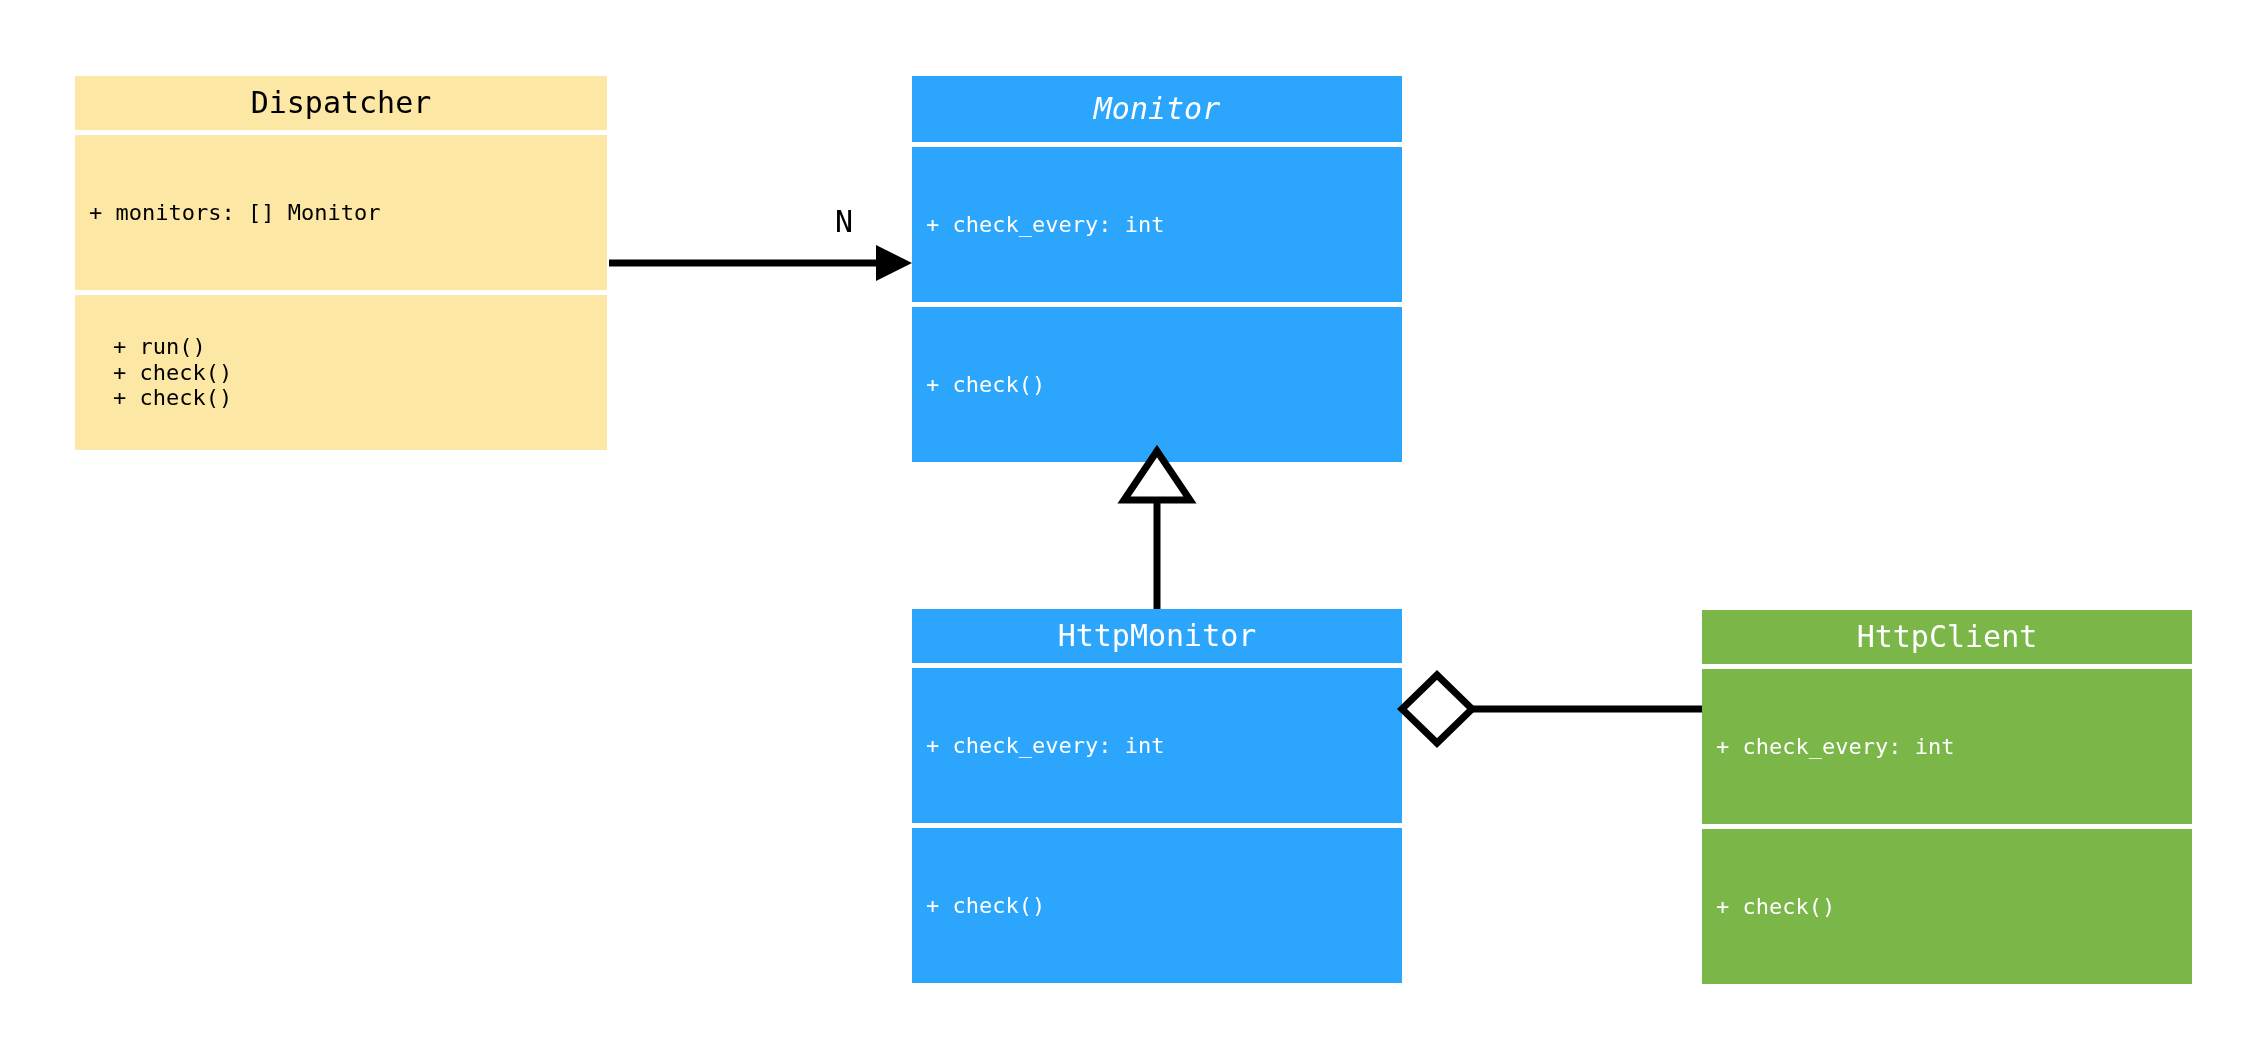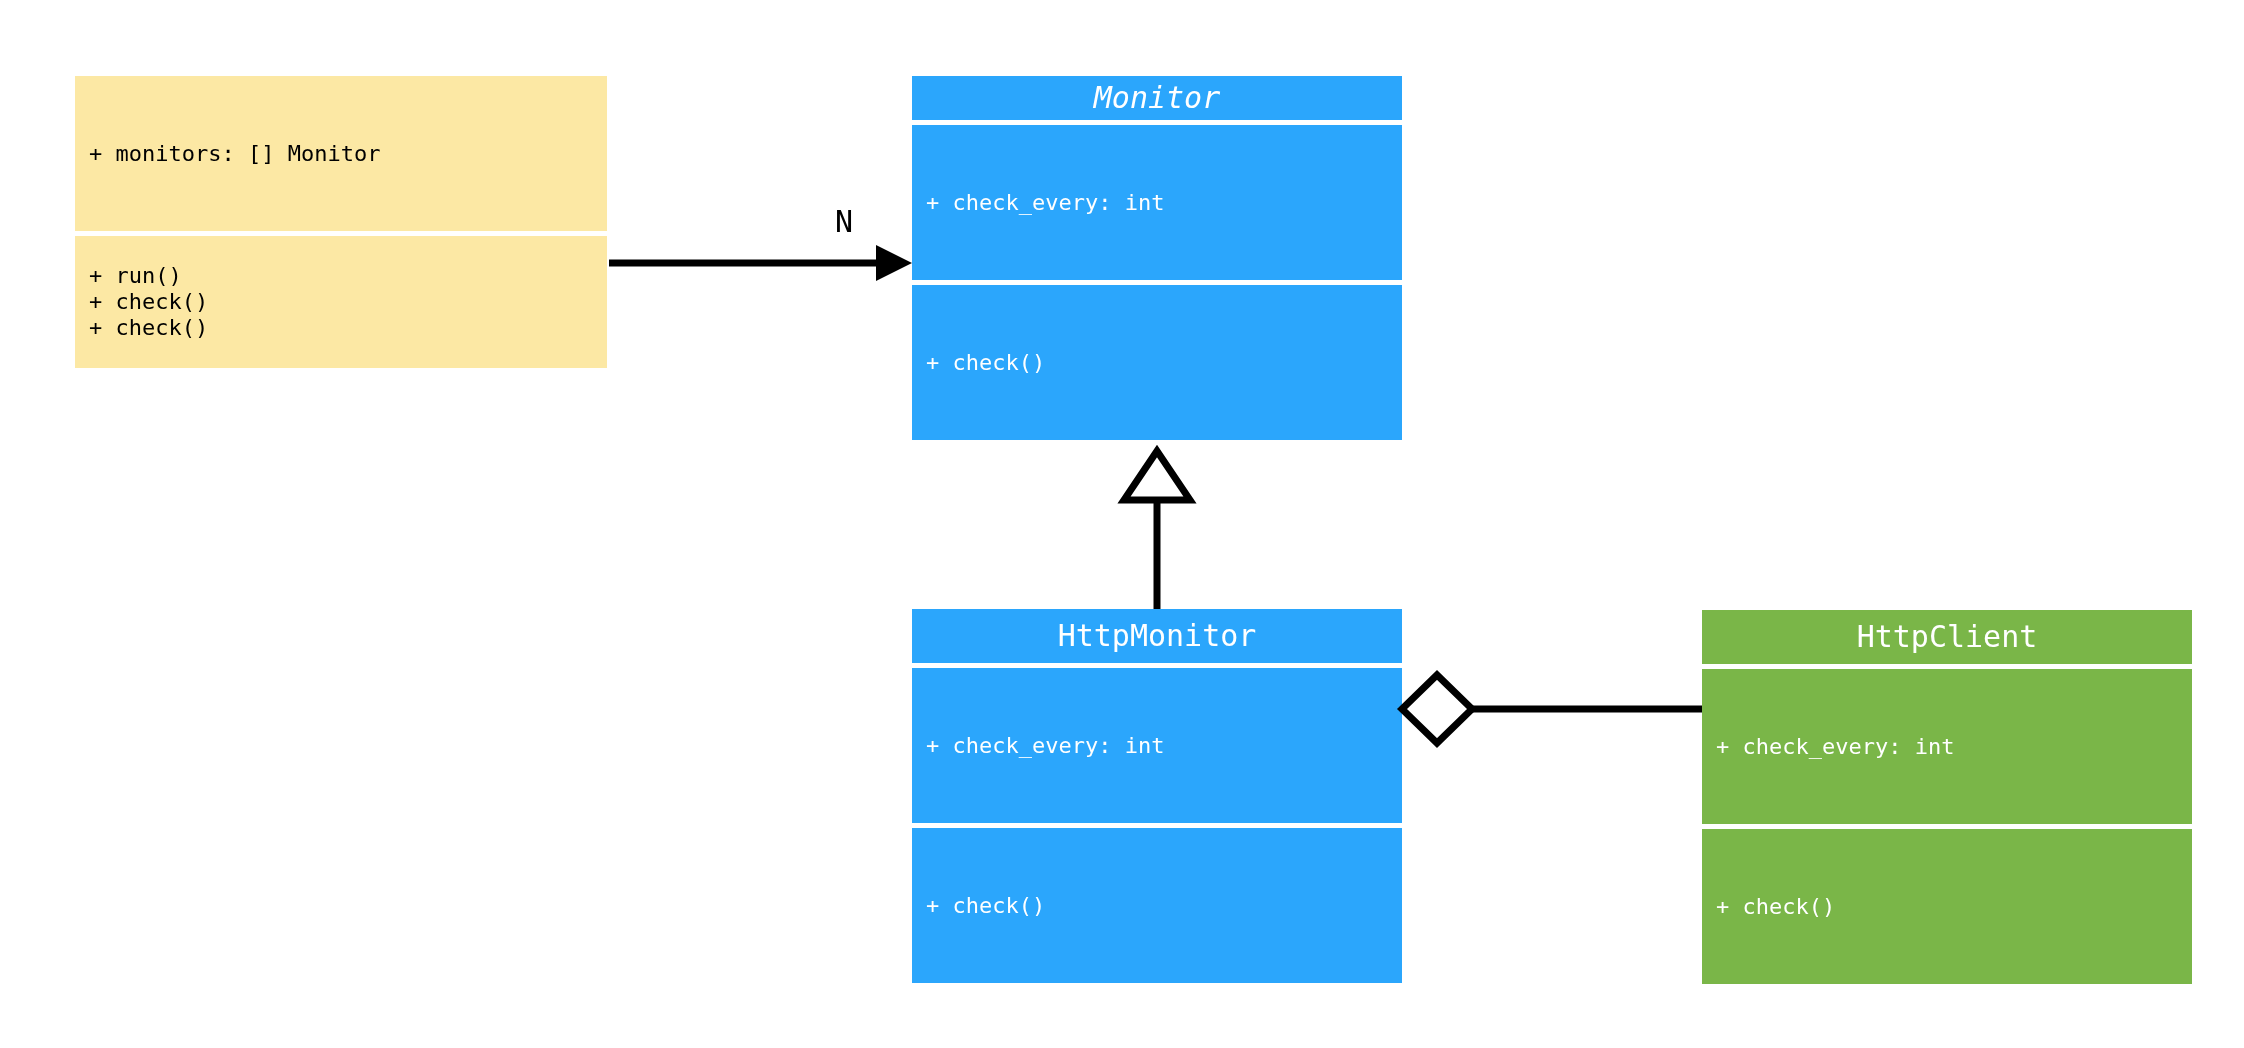--- a/index.html
+++ b/index.html
@@ -80,36 +80,39 @@
     line-height: 1;
     white-space: pre;
   }
 </style>
 </head>
 <body>
 
 <div id="canvas">
 
   <div class="uml-class theme-yellow" style="left:75px; top:76px; width:532px;">
+    <div class="uml-compartment" style="height:54px;">
+      <div class="uml-title">Dispatcher</div>
+    </div>
     <div class="uml-compartment" style="height:155px;">
       <div class="uml-members">
         <div class="uml-member">+ monitors: [] Monitor</div>
       </div>
     </div>
-    <div class="uml-compartment" style="height:132px;">
+    <div class="uml-compartment" style="height:155px;padding-left:24px;">
       <div class="uml-members">
         <div class="uml-member">+ run()</div>
         <div class="uml-member">+ check()</div>
         <div class="uml-member">+ check()</div>
       </div>
     </div>
   </div>
 
   <div class="uml-class theme-blue" style="left:912px; top:76px; width:490px;">
-    <div class="uml-compartment" style="height:44px;">
+    <div class="uml-compartment" style="height:66px;">
       <div class="uml-title abstract">Monitor</div>
     </div>
     <div class="uml-compartment" style="height:155px;">
       <div class="uml-members">
         <div class="uml-member">+ check_every: int</div>
       </div>
     </div>
     <div class="uml-compartment" style="height:155px;">
       <div class="uml-members">
         <div class="uml-member">+ check()</div>

